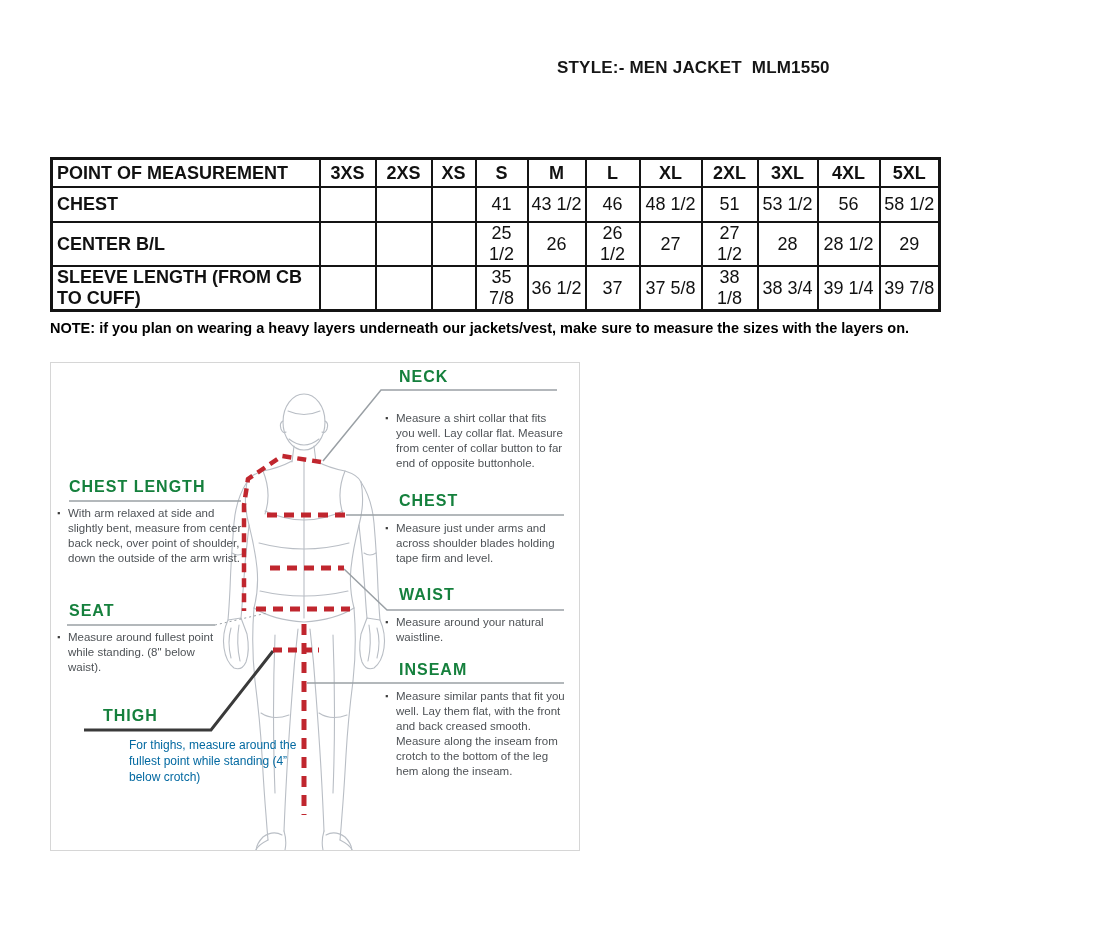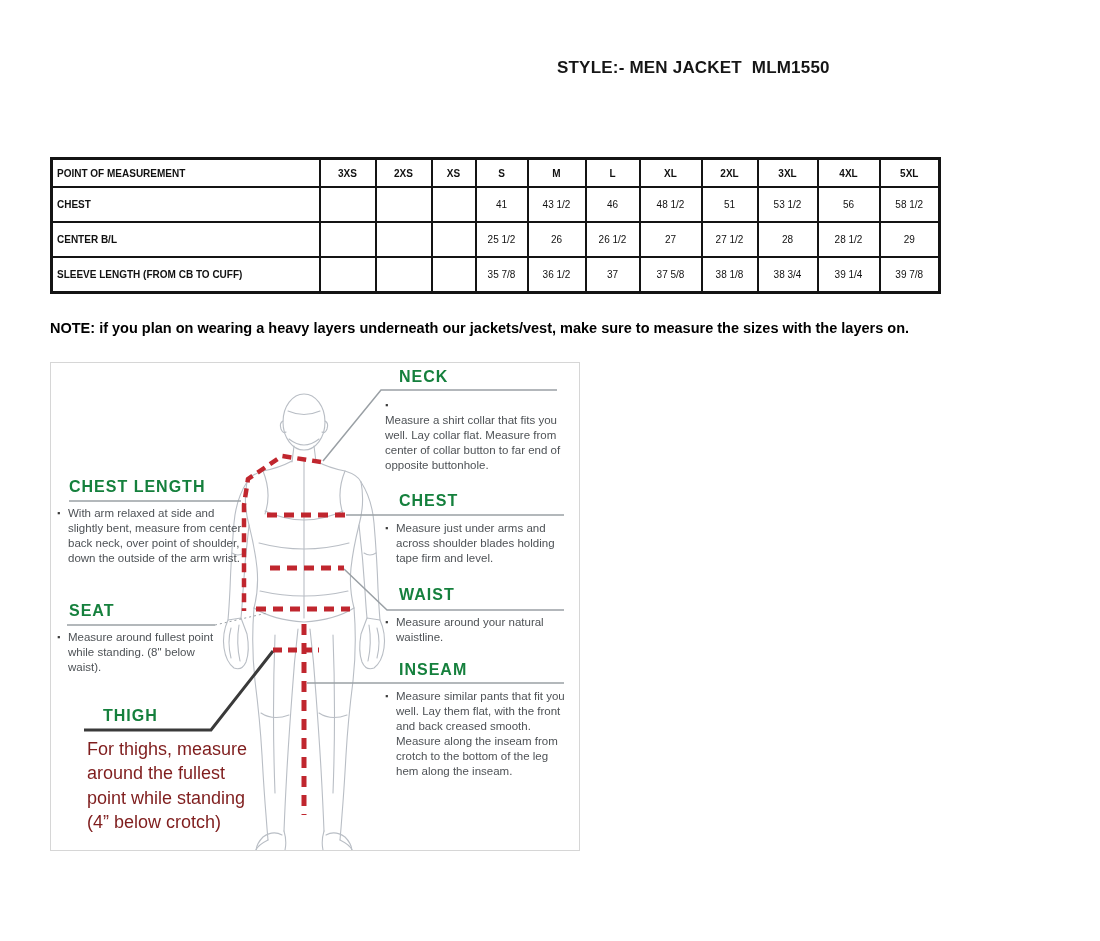--- a/index.html
+++ b/index.html
@@ -3,44 +3,44 @@
 <meta charset="utf-8">
 <style>
   html,body{margin:0;padding:0;background:#ffffff;}
   body{font-family:"Liberation Sans","DejaVu Sans",sans-serif;color:#111;}
   .page{position:relative;width:1100px;height:941px;background:#fff;overflow:hidden;}
 
   .doc-title{position:absolute;left:557px;top:58px;font-size:17px;font-weight:bold;
     letter-spacing:.2px;white-space:pre;color:#161616;}
 
   table.size-table{position:absolute;left:50px;top:157px;width:888px;
-    border-collapse:collapse;table-layout:fixed;font-size:10px;}
+    border-collapse:collapse;table-layout:fixed;font-size:18px;}
   table.size-table,table.size-table th,table.size-table td{border:2px solid #141414;}
   table.size-table{border-width:3px;}
   table.size-table th{font-weight:bold;padding:0 3px;height:26px;}
   table.size-table td{height:33px;text-align:center;font-weight:normal;padding:0 2px;}
   table.size-table td.rowlabel{text-align:left;font-weight:bold;padding-left:4px;}
   table.size-table th.pom{text-align:left;padding-left:4px;}
 
   .note{position:absolute;left:50px;top:320px;width:860px;font-size:14.5px;
     font-weight:bold;color:#000000;}
 
   .panel{position:absolute;left:50px;top:362px;width:528px;height:487px;
     border:1px solid #d6d6d6;background:#fff;}
   .panel svg{position:absolute;left:0;top:0;}
 
   .g-head{position:absolute;font-size:16px;font-weight:600;letter-spacing:1px;
     color:#15803d;white-space:nowrap;}
   .g-text{position:absolute;font-size:11.5px;line-height:1.3;color:#4e5256;display:flex;}
   .g-text .bullet{flex:0 0 auto;width:11px;color:#3a3a3a;}
   .g-text .bullet::before{content:"\25AA";font-size:9px;position:relative;top:-1px;}
-  .g-text.nobullet{color:#7f1d1d;font-size:18px;line-height:1.35;}
+  .g-text.nobullet{color:#0369a1;font-size:12px;line-height:1.35;margin-left:42px;}
 
   
-  #neck-head{left:348px;top:5px;}       #neck-text{left:334px;top:35px;width:180px;flex-direction:column;}
+  #neck-head{left:348px;top:5px;}       #neck-text{left:334px;top:48px;width:180px;}
   #chest-head{left:348px;top:129px;}    #chest-text{left:334px;top:158px;width:182px;}
   #waist-head{left:348px;top:223px;}    #waist-text{left:334px;top:252px;width:172px;justify-content:center;}
   #inseam-head{left:348px;top:298px;}   #inseam-text{left:334px;top:326px;width:184px;}
   #sleeve-head{left:18px;top:115px;}    #sleeve-text{left:6px;top:143px;width:190px;}
   #seat-head{left:18px;top:239px;}      #seat-text{left:6px;top:267px;width:162px;}
   #thigh-head{left:52px;top:344px;}     #thigh-text{left:36px;top:374px;width:182px;}
 </style>
 </head>
 <body>
 

